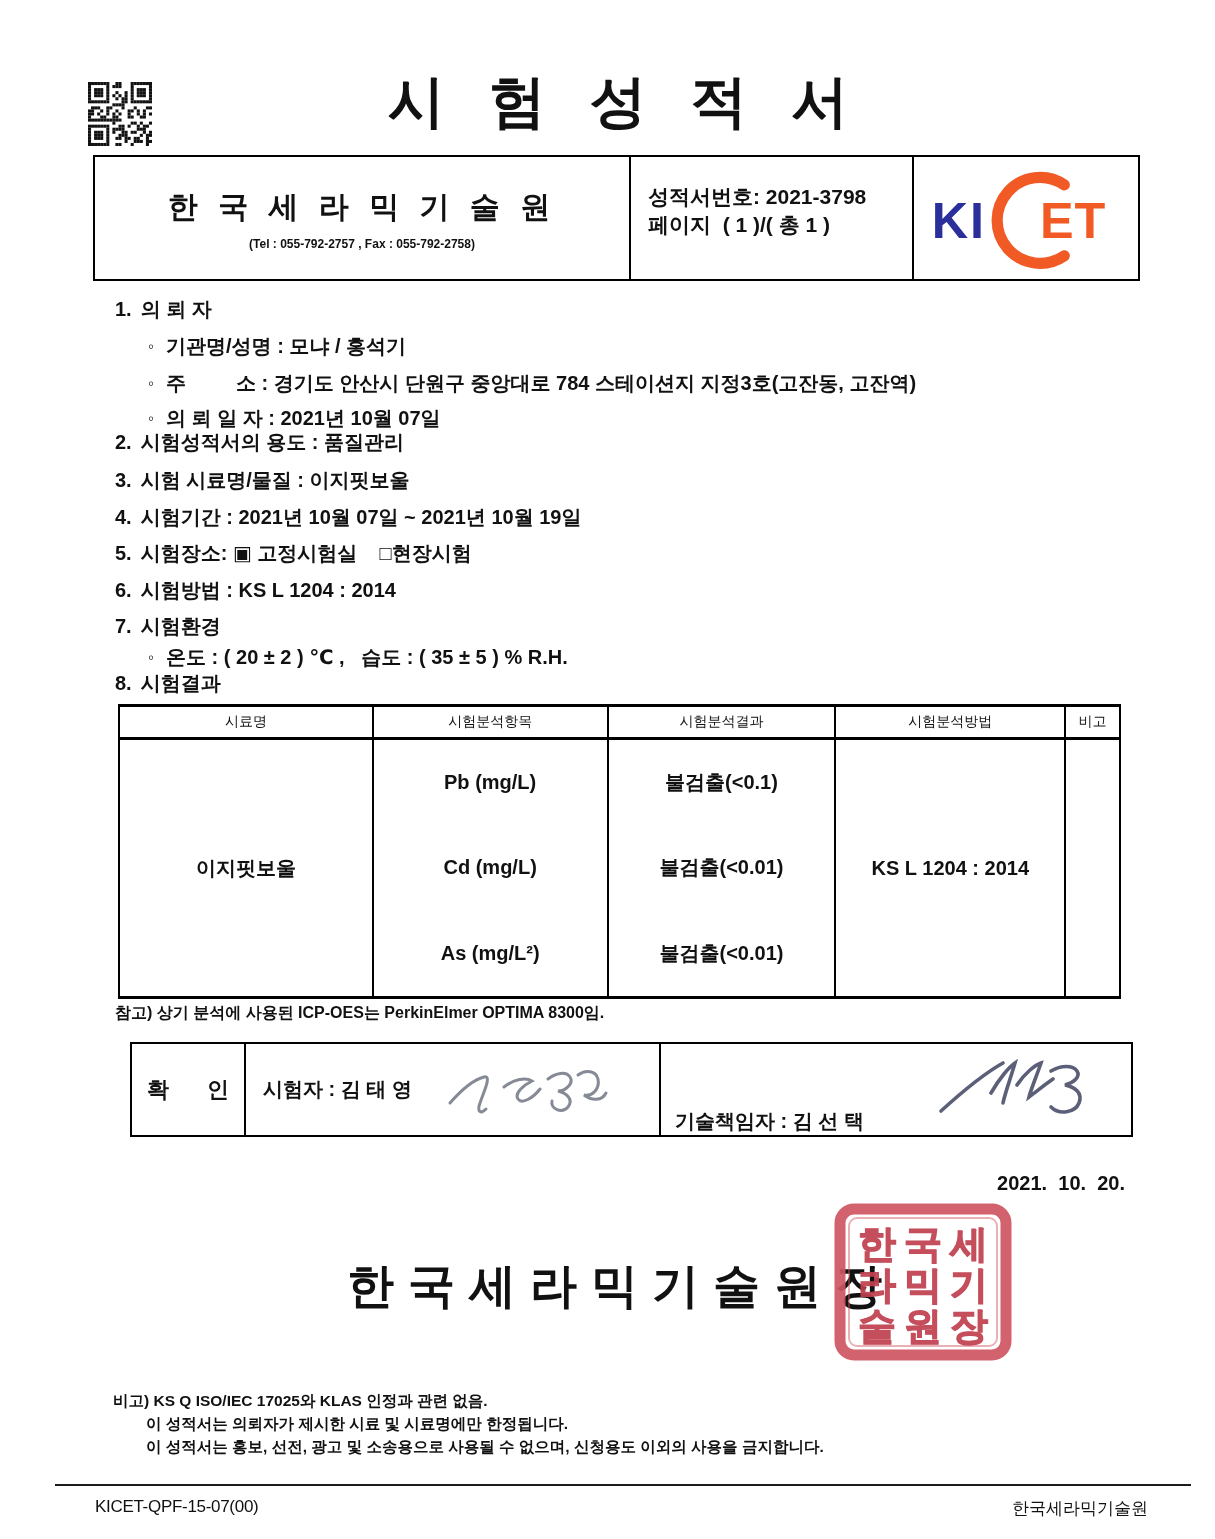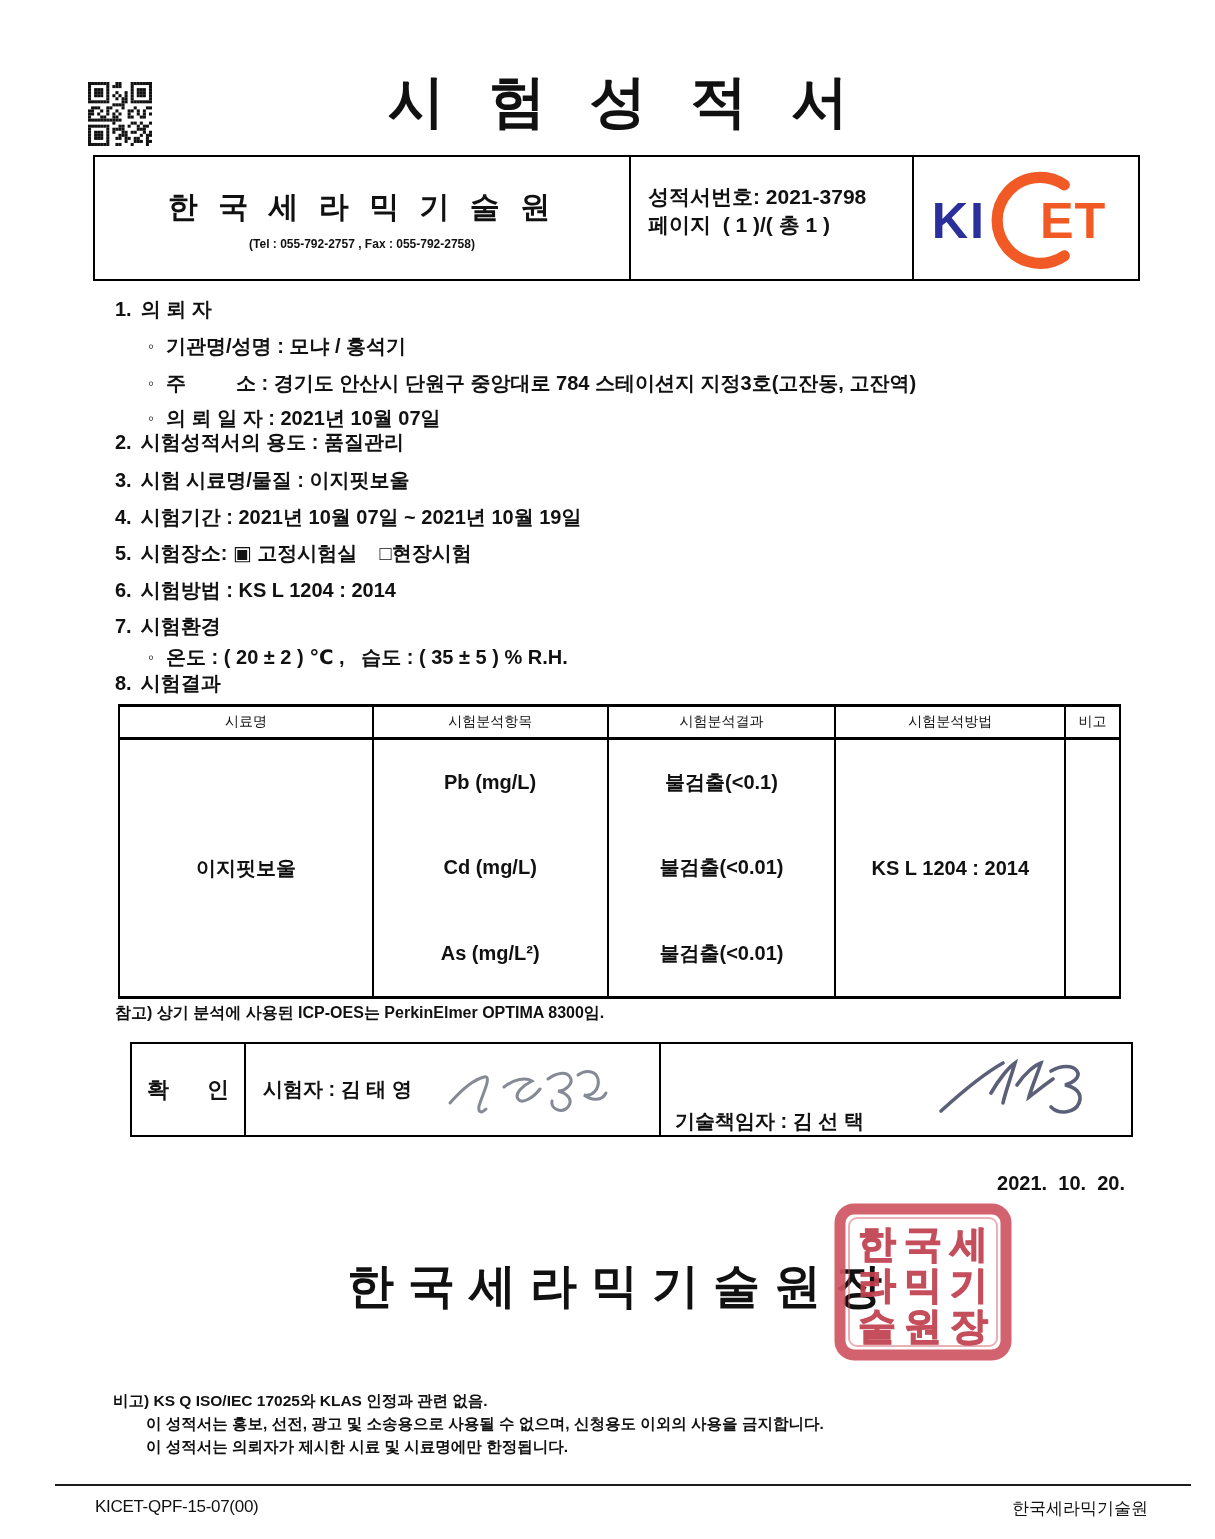--- a/index.html
+++ b/index.html
@@ -399,21 +399,21 @@
     <rect x="16" y="16" width="148" height="128" rx="8" fill="none" stroke="#cf5561" stroke-width="2" opacity="0.5"></rect>
     <g fill="#c0404e" font-weight="bold" font-family="&quot;Liberation Sans&quot;,&quot;DejaVu Sans&quot;,sans-serif" font-size="38" text-anchor="middle" letter-spacing="8" stroke="#c0404e" stroke-width="1.2">
       <text x="94" y="55">한국세</text>
       <text x="94" y="96">라믹기</text>
       <text x="94" y="137">술원장</text>
     </g>
   </svg>
 
   <div class="footnotes">
     <div>비고) KS Q ISO/IEC 17025와 KLAS 인정과 관련 없음.</div>
+    <div class="fn-indent">이 성적서는 의뢰자가 제시한 시료 및 시료명에만 한정됩니다.</div>
     <div class="fn-indent">이 성적서는 홍보, 선전, 광고 및 소송용으로 사용될 수 없으며, 신청용도 이외의 사용을 금지합니다.</div>
-    <div class="fn-indent">이 성적서는 의뢰자가 제시한 시료 및 시료명에만 한정됩니다.</div>
   </div>
 
   <div class="footer-rule"></div>
   <div class="footer-left">KICET-QPF-15-07(00)</div>
   <div class="footer-right">한국세라믹기술원</div>
 
 </div>
 
 </body></html>

